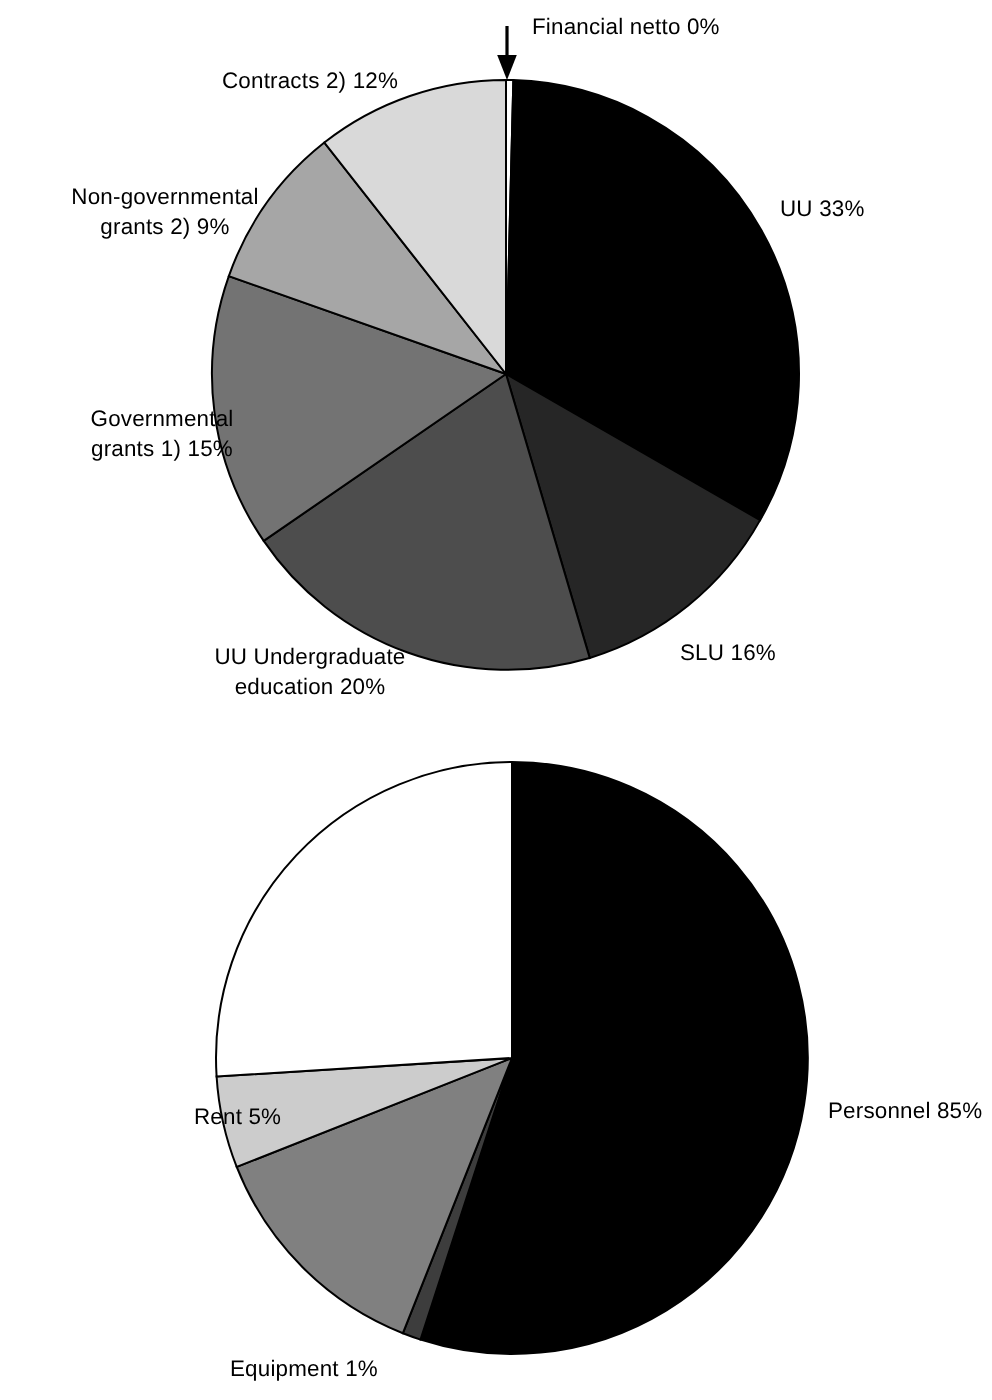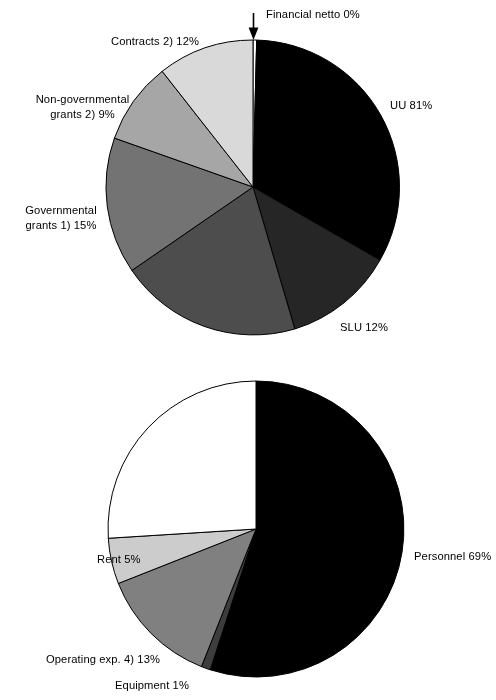--- a/index.html
+++ b/index.html
@@ -80,35 +80,36 @@
       <path d="M 256 529 L 201.45 666.62 A 148 148 0 0 1 118.35 583.46 Z" fill="#808080" stroke="#000000" stroke-width="1"></path>
 
       <path d="M 256 529 L 118.35 583.46 A 148 148 0 0 1 108.30 538.27 Z" fill="#cccccc" stroke="#000000" stroke-width="1"></path>
 
       <path d="M 256 529 L 108.30 538.27 A 148 148 0 0 1 256.00 381.00 Z" fill="#ffffff" stroke="#000000" stroke-width="1"></path>
     </g>
   </svg>
 
   <div class="pie-label left" style="left:266px; top:7px;">Financial netto 0%</div>
 
-  <div class="pie-label left" style="left:390px; top:98px;">UU 81%</div>
+  <div class="pie-label left" style="left:390px; top:98px;">UU 33%</div>
 
-  <div class="pie-label left" style="left:340px; top:320px;">SLU 12%</div>
+  <div class="pie-label left" style="left:340px; top:320px;">SLU 16%</div>
 
+  <div class="pie-label center" style="left:75px; top:322px; width:160px;">UU Undergraduate
+education 20%</div>
 
-  <div class="pie-label center" style="left:6px; top:203px; width:110px;">Governmental
+  <div class="pie-label center" style="left:26px; top:203px; width:110px;">Governmental
 grants 1) 15%</div>
 
   <div class="pie-label center" style="left:20px; top:92px; width:125px;">Non-governmental
 grants 2) 9%</div>
 
   <div class="pie-label left" style="left:111px; top:34px;">Contracts 2) 12%</div>
 
-  <div class="pie-label left" style="left:414px; top:549px;">Personnel 69%</div>
+  <div class="pie-label left" style="left:414px; top:549px;">Personnel 85%</div>
 
   <div class="pie-label left" style="left:115px; top:678px;">Equipment 1%</div>
 
-  <div class="pie-label left" style="left:46px; top:652px;">Operating exp. 4) 13%</div>
 
   <div class="pie-label left" style="left:57px; top:552px;margin-left:40px;">Rent 5%</div>
 
 
 </div>
 
 </body></html>

